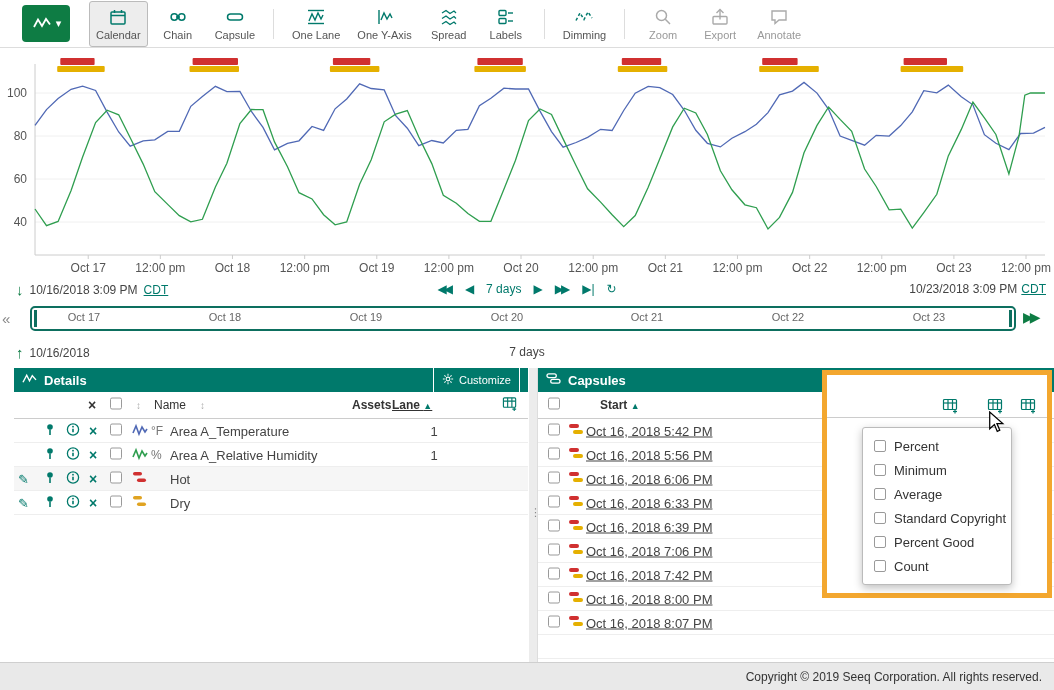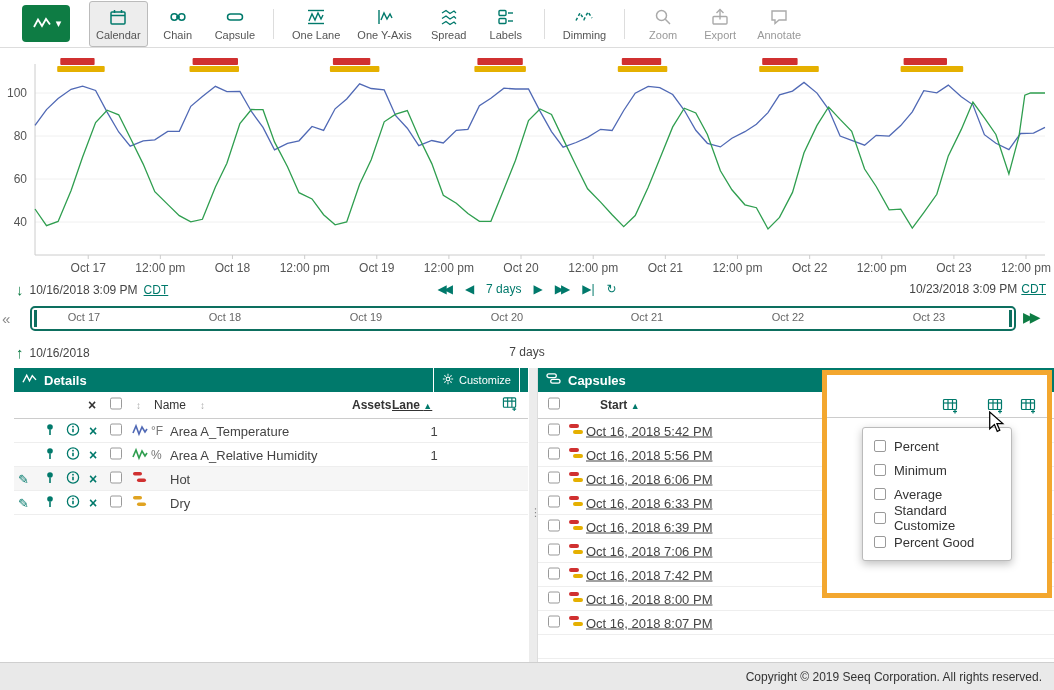--- a/index.html
+++ b/index.html
@@ -615,25 +615,29 @@
           <span>Minimum</span>
         </div>
 
         <div class="stat-item">
           <span class="cb"></span>
           <span>Average</span>
         </div>
 
         <div class="stat-item">
           <span class="cb"></span>
-          <span>Standard Customize</span>
+          <span>Standard Copyright</span>
         </div>
 
         <div class="stat-item">
           <span class="cb"></span>
           <span>Percent Good</span>
         </div>
 
+        <div class="stat-item">
+          <span class="cb"></span>
+          <span>Count</span>
+        </div>
       </div>
   </div>
 
 
 </div>
 
 </body></html>

